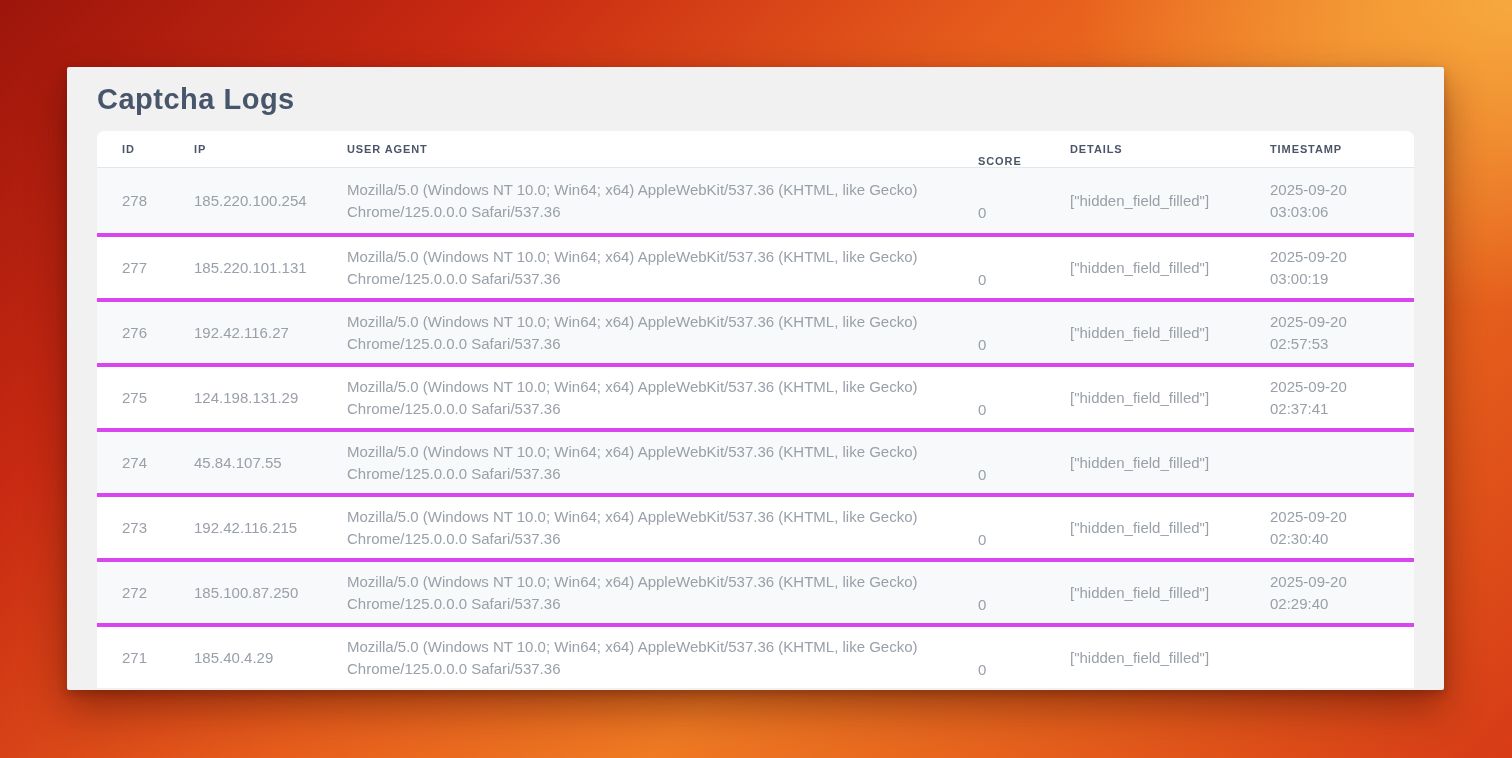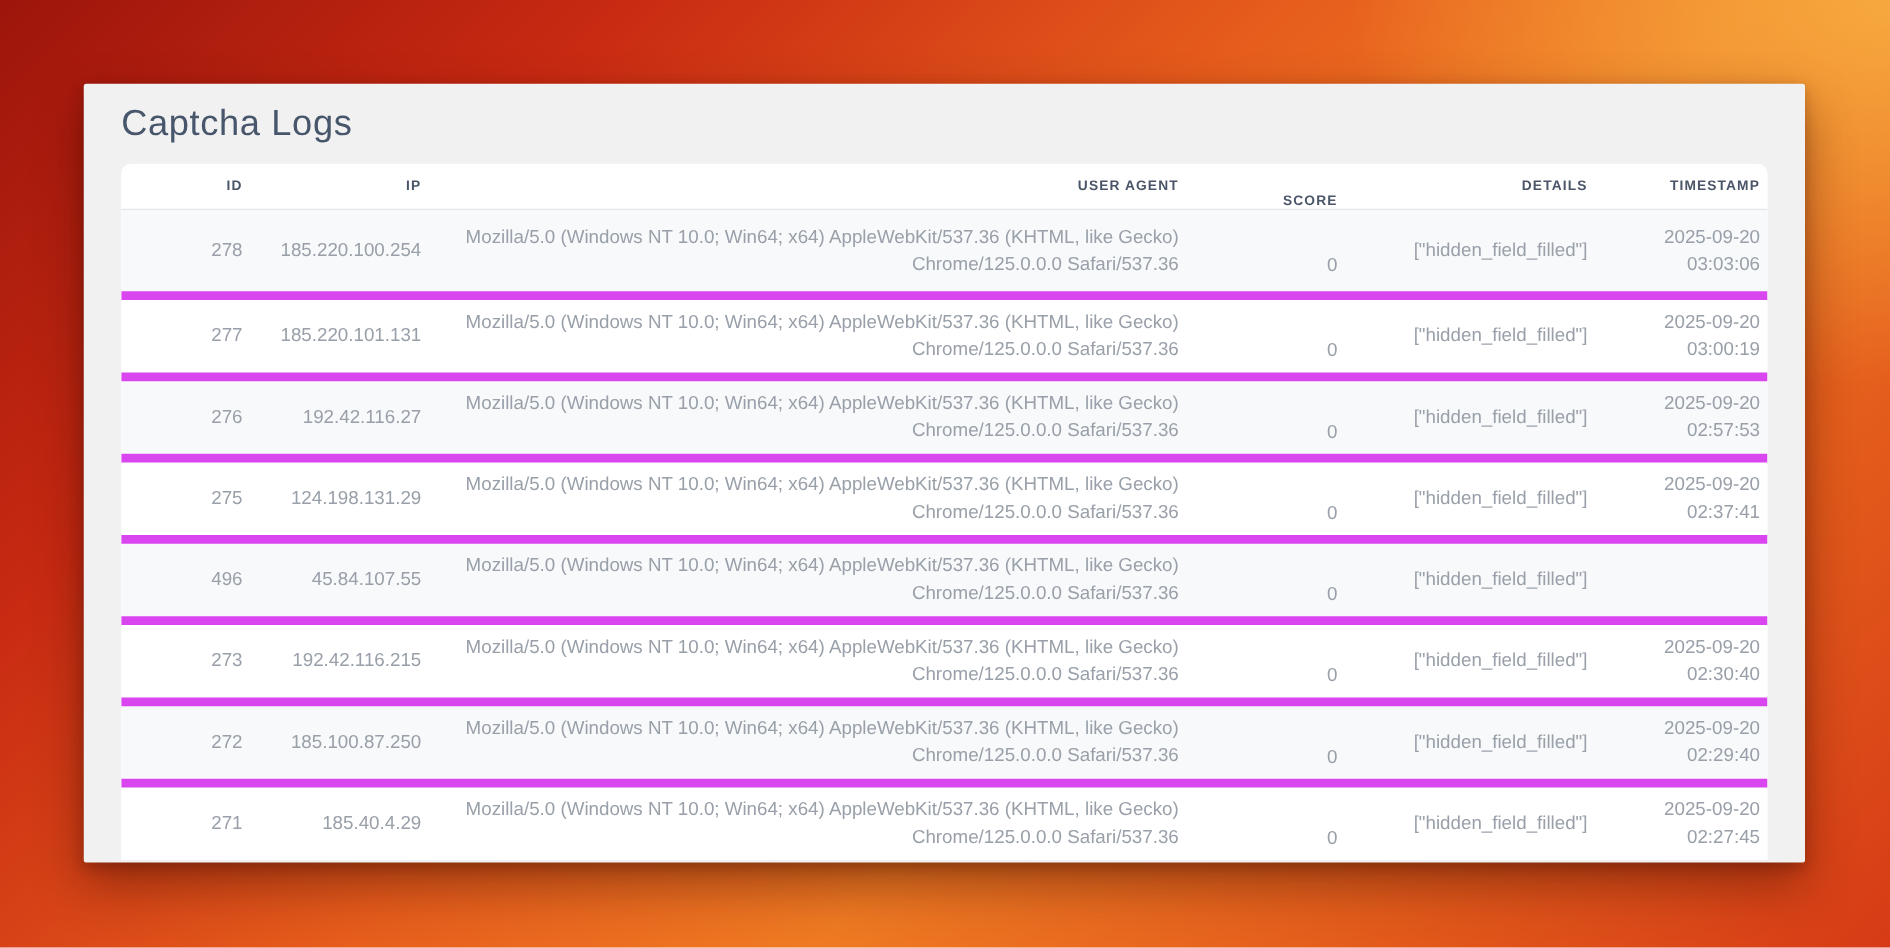--- a/index.html
+++ b/index.html
@@ -23,52 +23,51 @@
     height: 623px;
     background: #f1f1f2;
     border-radius: 2px;
     box-shadow: 0 18px 40px rgba(60, 10, 0, 0.45), 0 4px 10px rgba(60, 10, 0, 0.25);
     overflow: hidden;
   }
   .page-title {
     margin: 15px 30px 15px 30px;
     font-size: 29px;
     line-height: 34px;
-    font-weight: 400;
+    font-weight: 700;
     letter-spacing: 0.5px;
     color: #48566c;
   }
   .table {
     margin: 0 30px;
     width: 1317px;
     background: #ffffff;
     border-radius: 8px 8px 0 0;
     overflow: hidden;
-    text-align: right;
   }
   .thead {
     display: flex;
     align-items: center;
     height: 37px;
     background: #ffffff;
     border-bottom: 1px solid #e3e6e9;
   }
   .th {
     font-size: 11px;
     font-weight: 700;
     letter-spacing: 0.9px;
     text-transform: uppercase;
     color: #4a5568;
   }
   .tr {
     display: flex;
     align-items: center;
     height: 65px;
   }
-  .tr + .tr { border-top: 7px solid #d946ef; }
+  .tr + .tr { border-top: 4px solid #d946ef; }
   .tr:nth-child(odd) { background: #f8f9fa; }
   .tr:nth-child(even) { background: #ffffff; }
   .td {
     font-size: 15px;
     line-height: 22px;
     color: #99a0a9;
   }
   
   .col-id        { width: 97px;  padding-left: 25px; }
   .col-ip        { width: 153px; padding-right: 10px; }
@@ -123,21 +122,21 @@
   <div class="tr">
     <div class="td col-id">275</div>
     <div class="td col-ip">124.198.131.29</div>
     <div class="td col-ua">Mozilla/5.0 (Windows NT 10.0; Win64; x64) AppleWebKit/537.36 (KHTML, like Gecko) Chrome/125.0.0.0 Safari/537.36</div>
     <div class="td col-score">0</div>
     <div class="td col-details">["hidden_field_filled"]</div>
     <div class="td col-timestamp">2025-09-20 02:37:41</div>
   </div>
 
   <div class="tr">
-    <div class="td col-id">496</div>
+    <div class="td col-id">274</div>
     <div class="td col-ip">45.84.107.55</div>
     <div class="td col-ua">Mozilla/5.0 (Windows NT 10.0; Win64; x64) AppleWebKit/537.36 (KHTML, like Gecko) Chrome/125.0.0.0 Safari/537.36</div>
     <div class="td col-score">0</div>
     <div class="td col-details">["hidden_field_filled"]</div>
   </div>
 
   <div class="tr">
     <div class="td col-id">273</div>
     <div class="td col-ip">192.42.116.215</div>
     <div class="td col-ua">Mozilla/5.0 (Windows NT 10.0; Win64; x64) AppleWebKit/537.36 (KHTML, like Gecko) Chrome/125.0.0.0 Safari/537.36</div>
@@ -154,18 +153,17 @@
     <div class="td col-details">["hidden_field_filled"]</div>
     <div class="td col-timestamp">2025-09-20 02:29:40</div>
   </div>
 
   <div class="tr">
     <div class="td col-id">271</div>
     <div class="td col-ip">185.40.4.29</div>
     <div class="td col-ua">Mozilla/5.0 (Windows NT 10.0; Win64; x64) AppleWebKit/537.36 (KHTML, like Gecko) Chrome/125.0.0.0 Safari/537.36</div>
     <div class="td col-score">0</div>
     <div class="td col-details">["hidden_field_filled"]</div>
-    <div class="td col-timestamp">2025-09-20 02:27:45</div>
   </div>
 </div>
     </div>
   </div>
 </div>
 
 </body></html>

